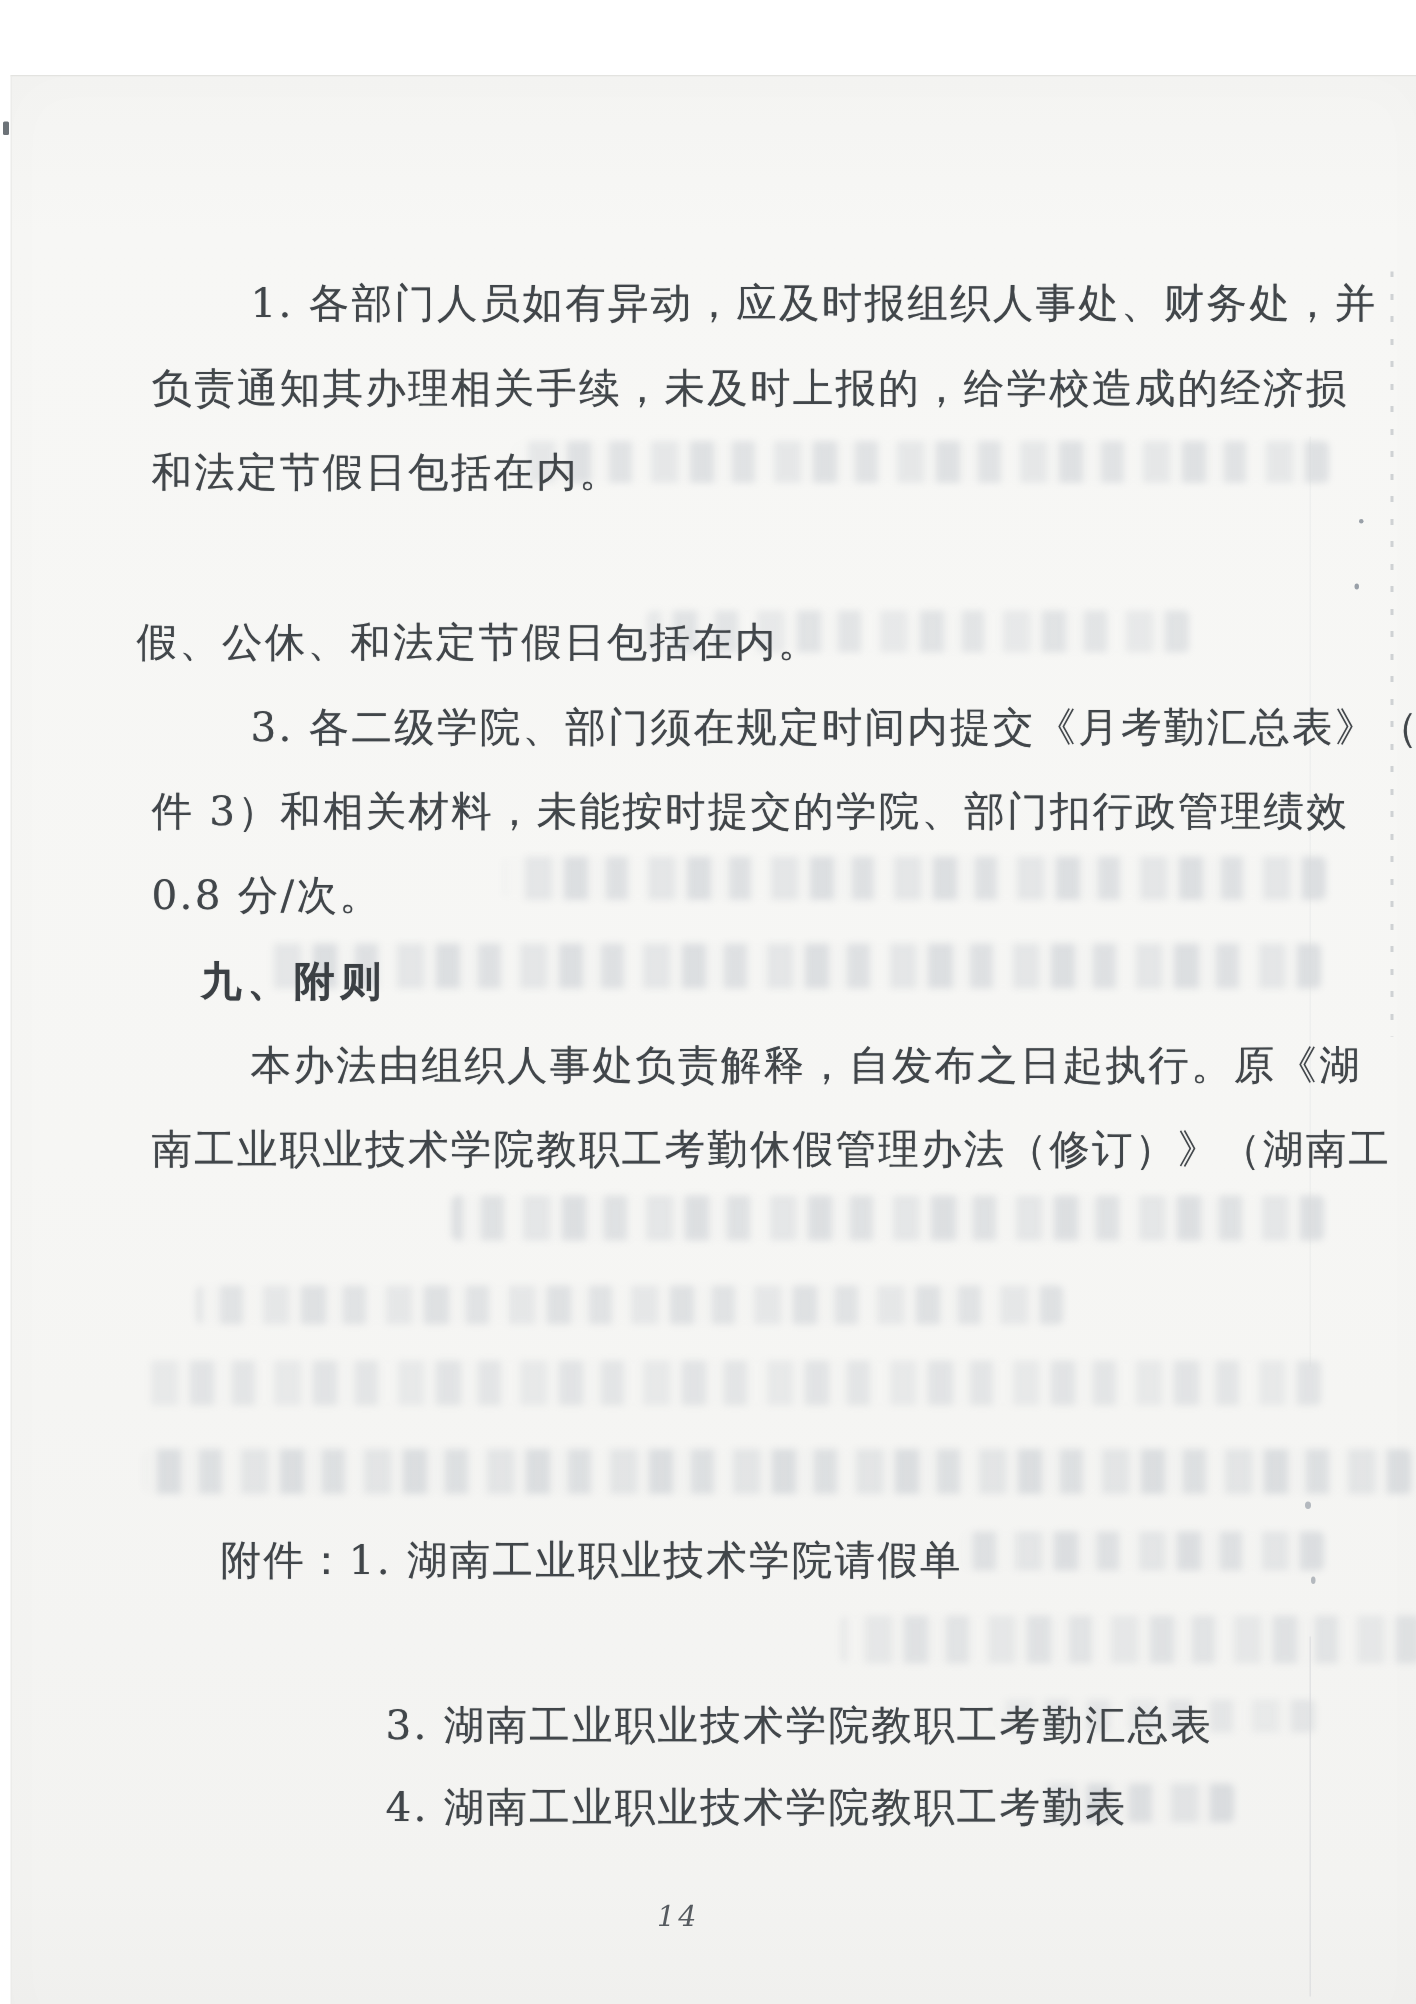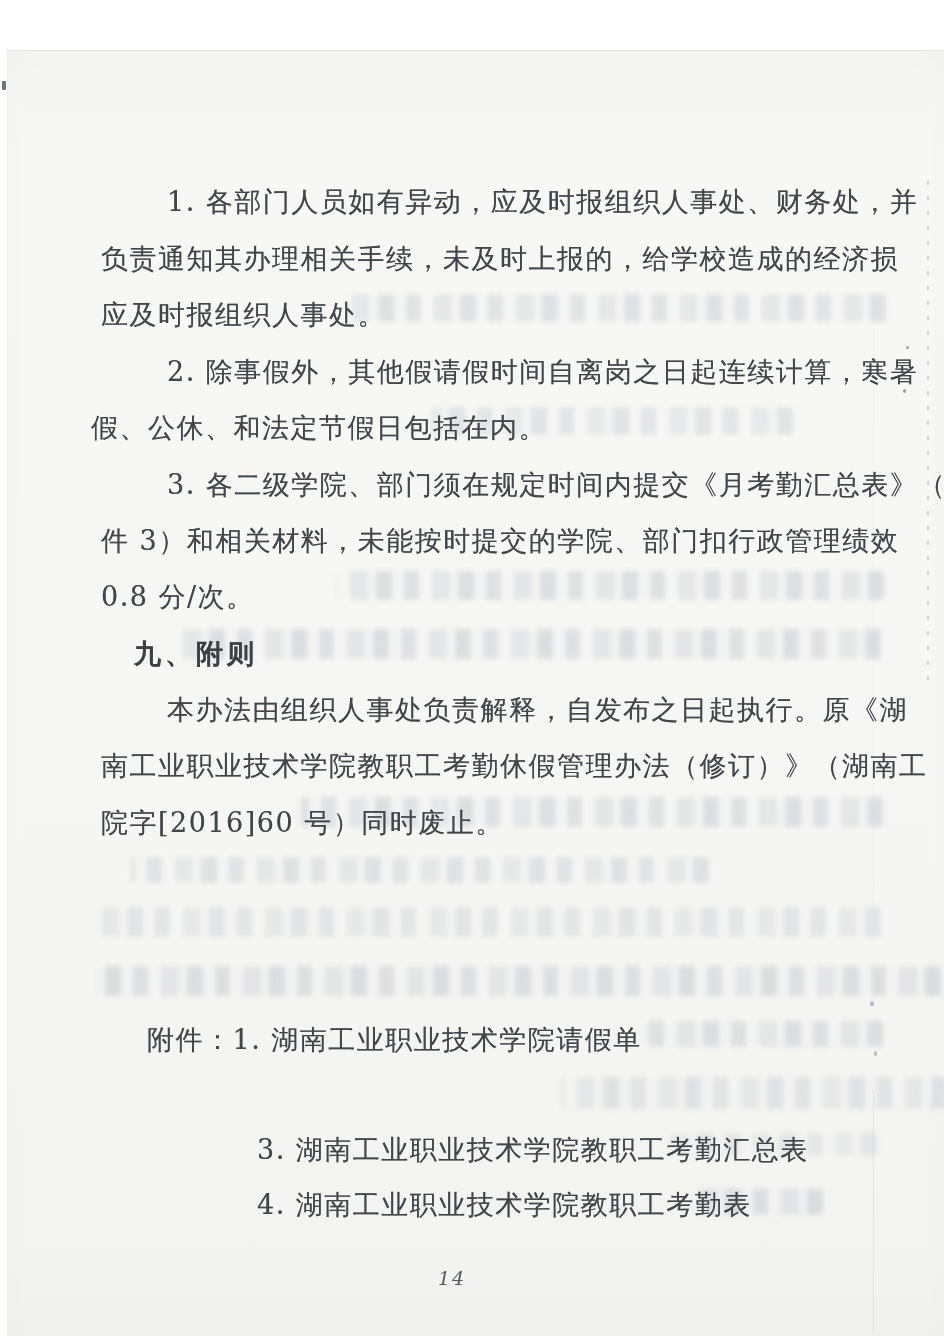--- a/index.html
+++ b/index.html
@@ -107,30 +107,28 @@
     <div class="fold-line" style="left:865px; top:1040px; height:240px; opacity:.55;"></div>
     <div class="fold-line" style="left:865px; top:240px; height:620px; opacity:.2;"></div>
     <div class="speck" style="left:898px; top:295px; width:3px; height:3px;"></div>
     <div class="speck" style="left:895px; top:338px; width:3px; height:4px;"></div>
     <div class="speck" style="left:862px; top:950px; width:4px; height:5px; opacity:.7;"></div>
     <div class="speck" style="left:866px; top:1000px; width:3px; height:5px; opacity:.7;"></div>
     <div class="speck" style="left:-6px; top:30px; width:4px; height:9px; background:#6d7378; border-radius:1px;"></div>
 
     <div class="ln" style="left:159px; top:133px;">1. 各部门人员如有异动，应及时报组织人事处、财务处，并</div>
     <div class="ln" style="left:93px;  top:190px;">负责通知其办理相关手续，未及时上报的，给学校造成的经济损</div>
-    <div class="ln" style="left:93px;  top:246px;">应及时报组织人事处。</div>
-    <div class="ln" style="left:159px; top:303px;">2. 除事假外，其他假请假时间自离岗之日起连续计算，寒暑</div>
+    <div class="ln" style="left:93px;  top:246px;">和法定节假日包括在内。</div>
     <div class="ln" style="left:83px;  top:359px;">假、公休、和法定节假日包括在内。</div>
     <div class="ln" style="left:159px; top:416px;">3. 各二级学院、部门须在规定时间内提交《月考勤汇总表》（附</div>
     <div class="ln" style="left:93px;  top:472px;">件 3）和相关材料，未能按时提交的学院、部门扣行政管理绩效</div>
     <div class="ln" style="left:93px;  top:528px;">0.8 分/次。</div>
     <div class="ln hd" style="left:126px; top:585px;">九、附则</div>
     <div class="ln" style="left:93px;  top:697px;">南工业职业技术学院教职工考勤休假管理办法（修订）》（湖南工</div>
     <div class="ln" style="left:159px; top:641px;">本办法由组织人事处负责解释，自发布之日起执行。原《湖</div>
-    <div class="ln" style="left:93px;  top:754px;">院字[2016]60 号）同时废止。</div>
 
     <div class="ln" style="left:139px; top:971px;">附件：1. 湖南工业职业技术学院请假单</div>
     <div class="ln" style="left:249px; top:1081px;">3. 湖南工业职业技术学院教职工考勤汇总表</div>
     <div class="ln" style="left:249px; top:1136px;">4. 湖南工业职业技术学院教职工考勤表</div>
 
     <div class="pageno" style="left:430px; top:1216px;font-style:italic;">14</div>
   </div>
 </div>
 
 </body></html>

